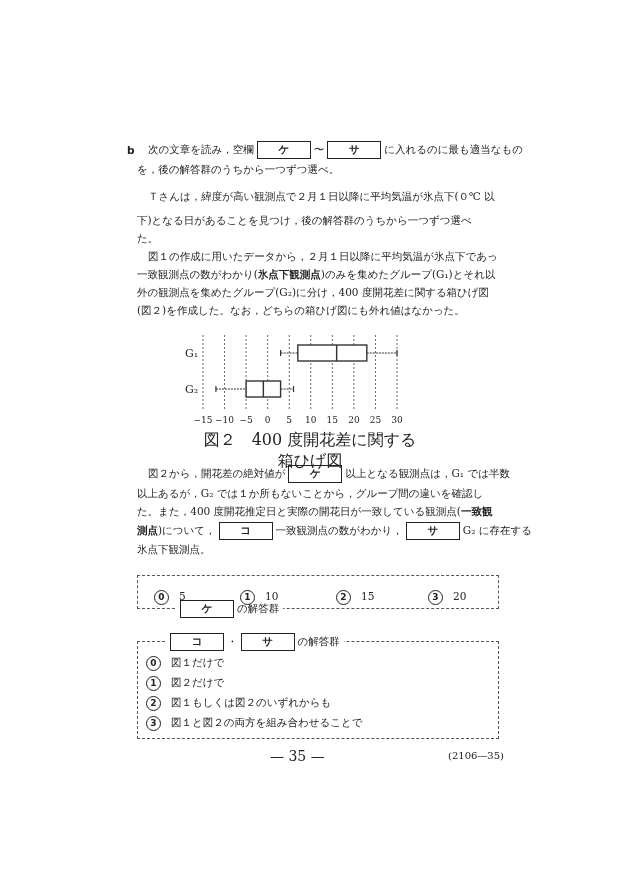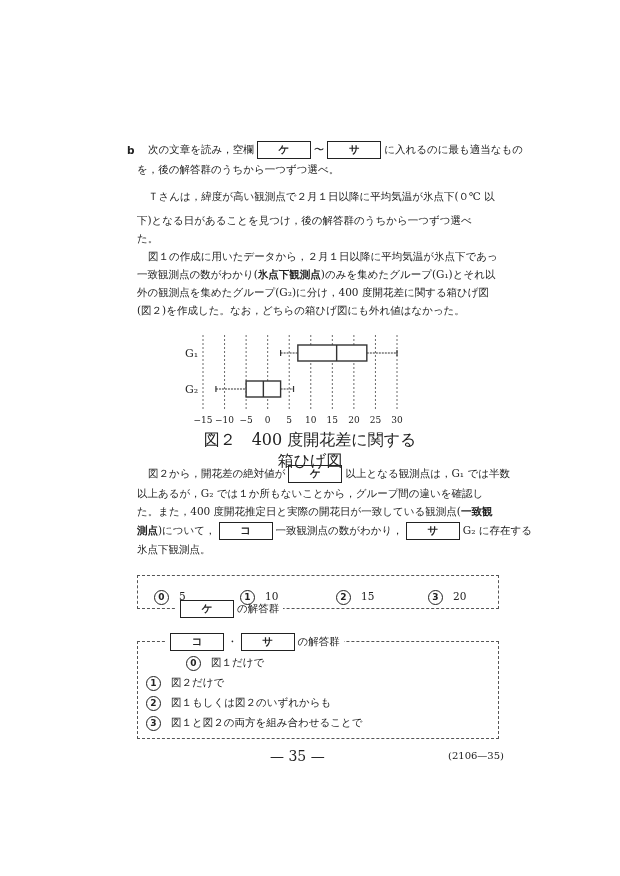--- a/index.html
+++ b/index.html
@@ -103,19 +103,19 @@
 </div>
 <div class="opt" style="left:146px; top:588px;margin-left:8px;"><span class="circ">0</span>&nbsp;&nbsp;&nbsp;<span>5</span></div>
 <div class="opt" style="left:240px; top:588px;"><span class="circ">1</span>&nbsp;&nbsp;&nbsp;<span>10</span></div>
 <div class="opt" style="left:336px; top:588px;"><span class="circ">2</span>&nbsp;&nbsp;&nbsp;<span>15</span></div>
 <div class="opt" style="left:428px; top:588px;"><span class="circ">3</span>&nbsp;&nbsp;&nbsp;<span>20</span></div>
 
 <div class="answer-box" style="left:137px; top:641px; width:360px; height:96px;"></div>
 <div class="group-title" style="left:166px; top:632px;">
   <span class="blank bw" style="margin-left:0;">コ</span><span>・</span><span class="blank bw">サ</span><span>の解答群</span>
 </div>
-<div class="opt" style="left:146px; top:654px;margin-left:40px;"><span class="circ">0</span>&nbsp;&nbsp;&nbsp;<span>図１だけで</span></div>
+<div class="opt" style="left:146px; top:654px;"><span class="circ">0</span>&nbsp;&nbsp;&nbsp;<span>図１だけで</span></div>
 <div class="opt" style="left:146px; top:674px;"><span class="circ">1</span>&nbsp;&nbsp;&nbsp;<span>図２だけで</span></div>
 <div class="opt" style="left:146px; top:694px;"><span class="circ">2</span>&nbsp;&nbsp;&nbsp;<span>図１もしくは図２のいずれからも</span></div>
 <div class="opt" style="left:146px; top:714px;"><span class="circ">3</span>&nbsp;&nbsp;&nbsp;<span>図１と図２の両方を組み合わせることで</span></div>
 
 <div class="footer" style="left:270px; top:748px;">— 35 —</div>
 <div class="footer" style="left:448px; top:750px; font-size:10px;">(2106—35)</div>
 
 </body></html>

